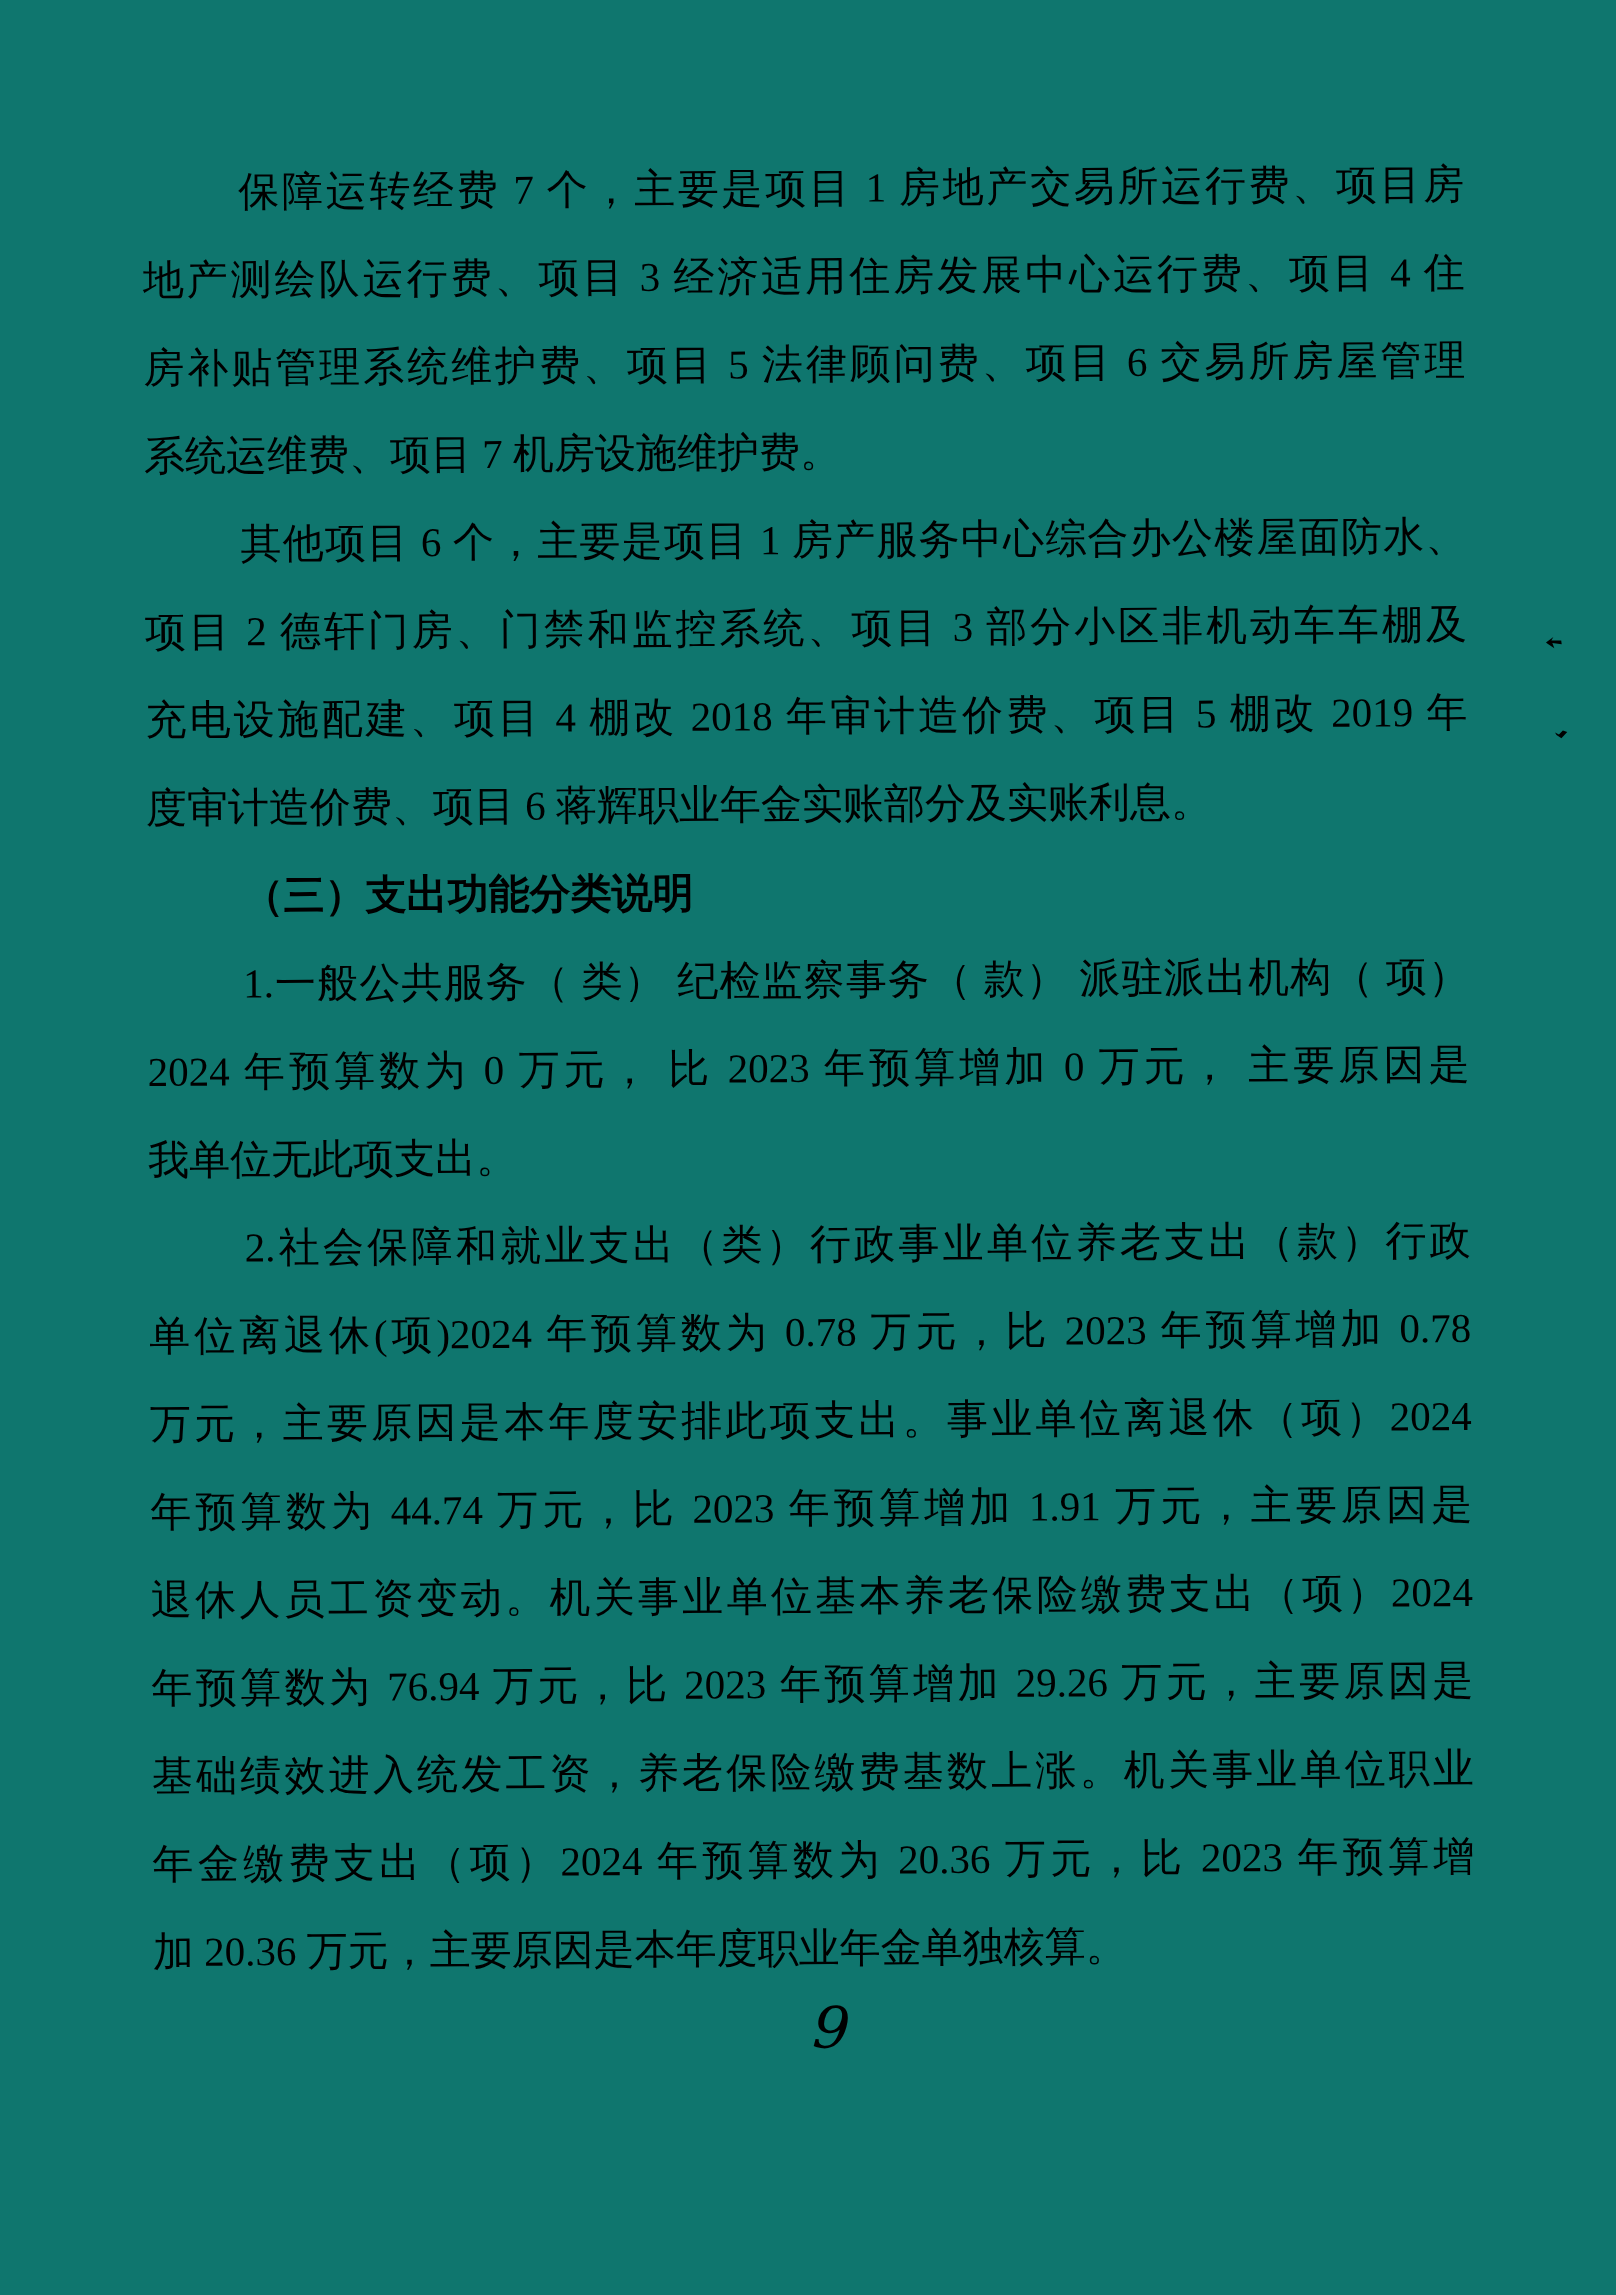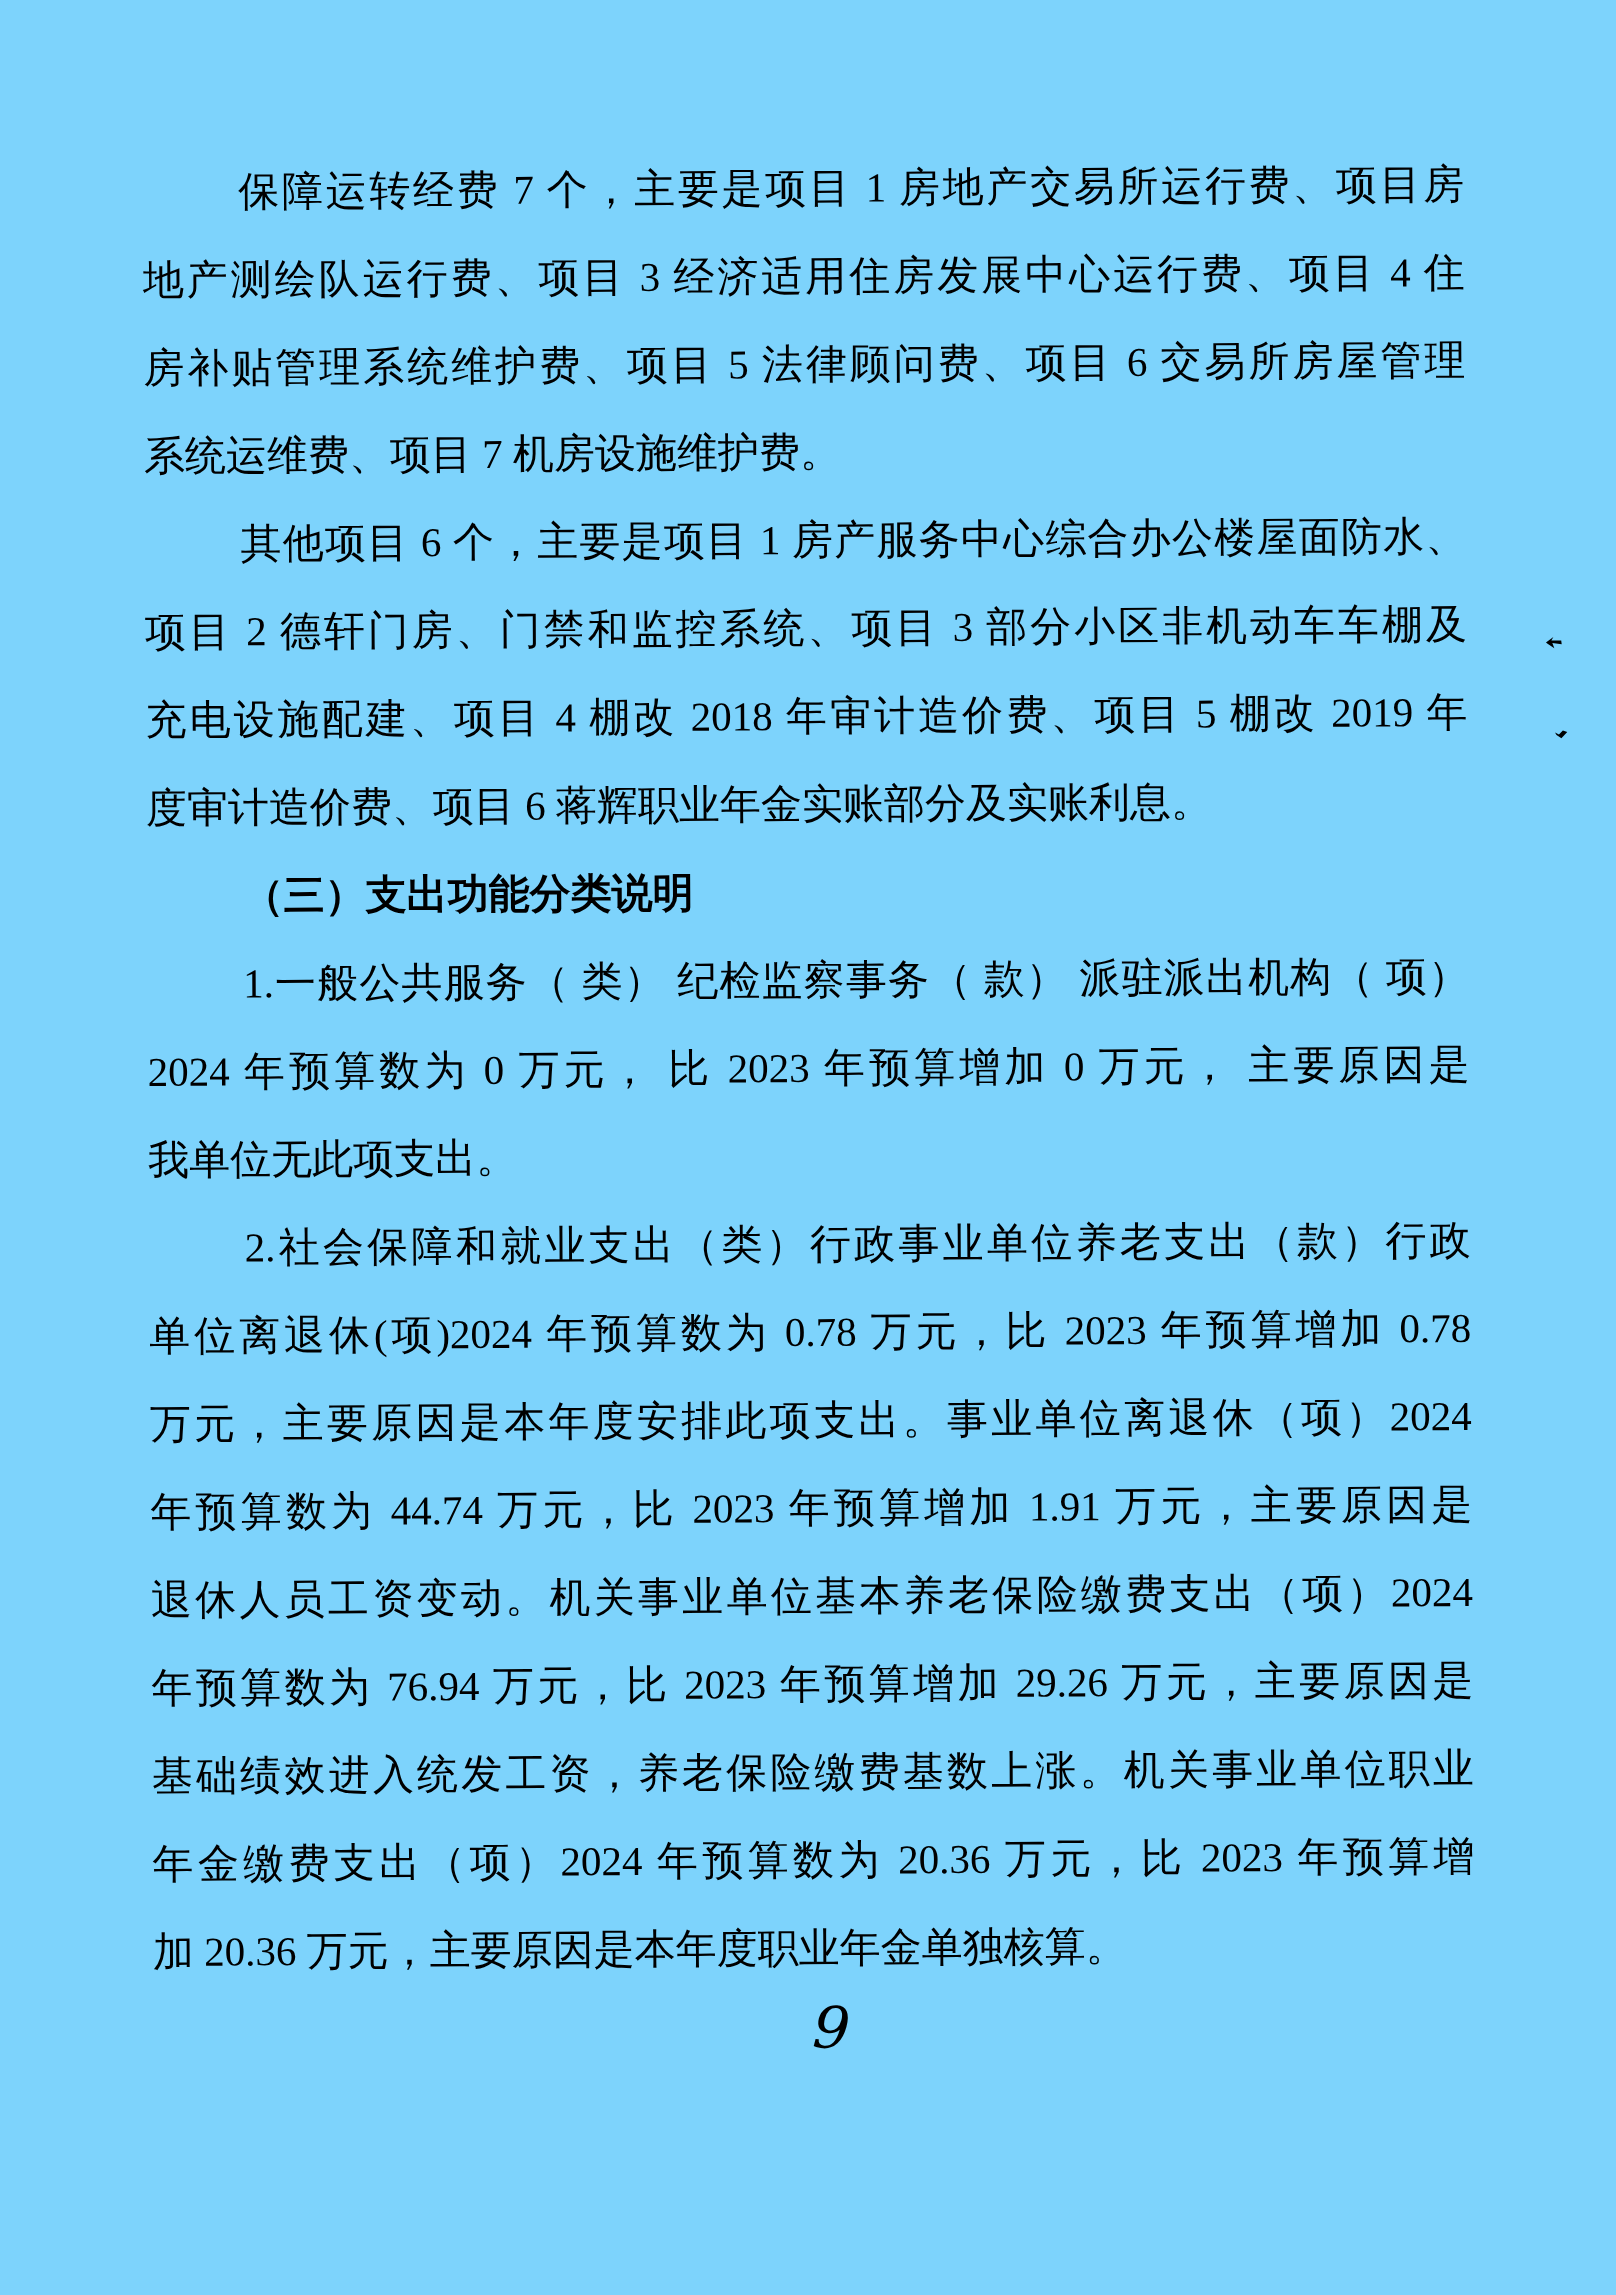--- a/index.html
+++ b/index.html
@@ -4,21 +4,21 @@
 <style>
   html, body {
     margin: 0;
     padding: 0;
     background: #e8e8e8;
   }
   .page {
     position: relative;
     width: 1617px;
     height: 2295px;
-    background: #7dd3fc;
+    background: #0f766e;
     overflow: hidden;
     font-family: "Liberation Serif", "DejaVu Serif", serif;
     color: #000000;
   }
   .content {
     position: absolute;
     left: 142px;
     top: 148px;
     width: 1322px;
     transform: rotate(-0.35deg);

